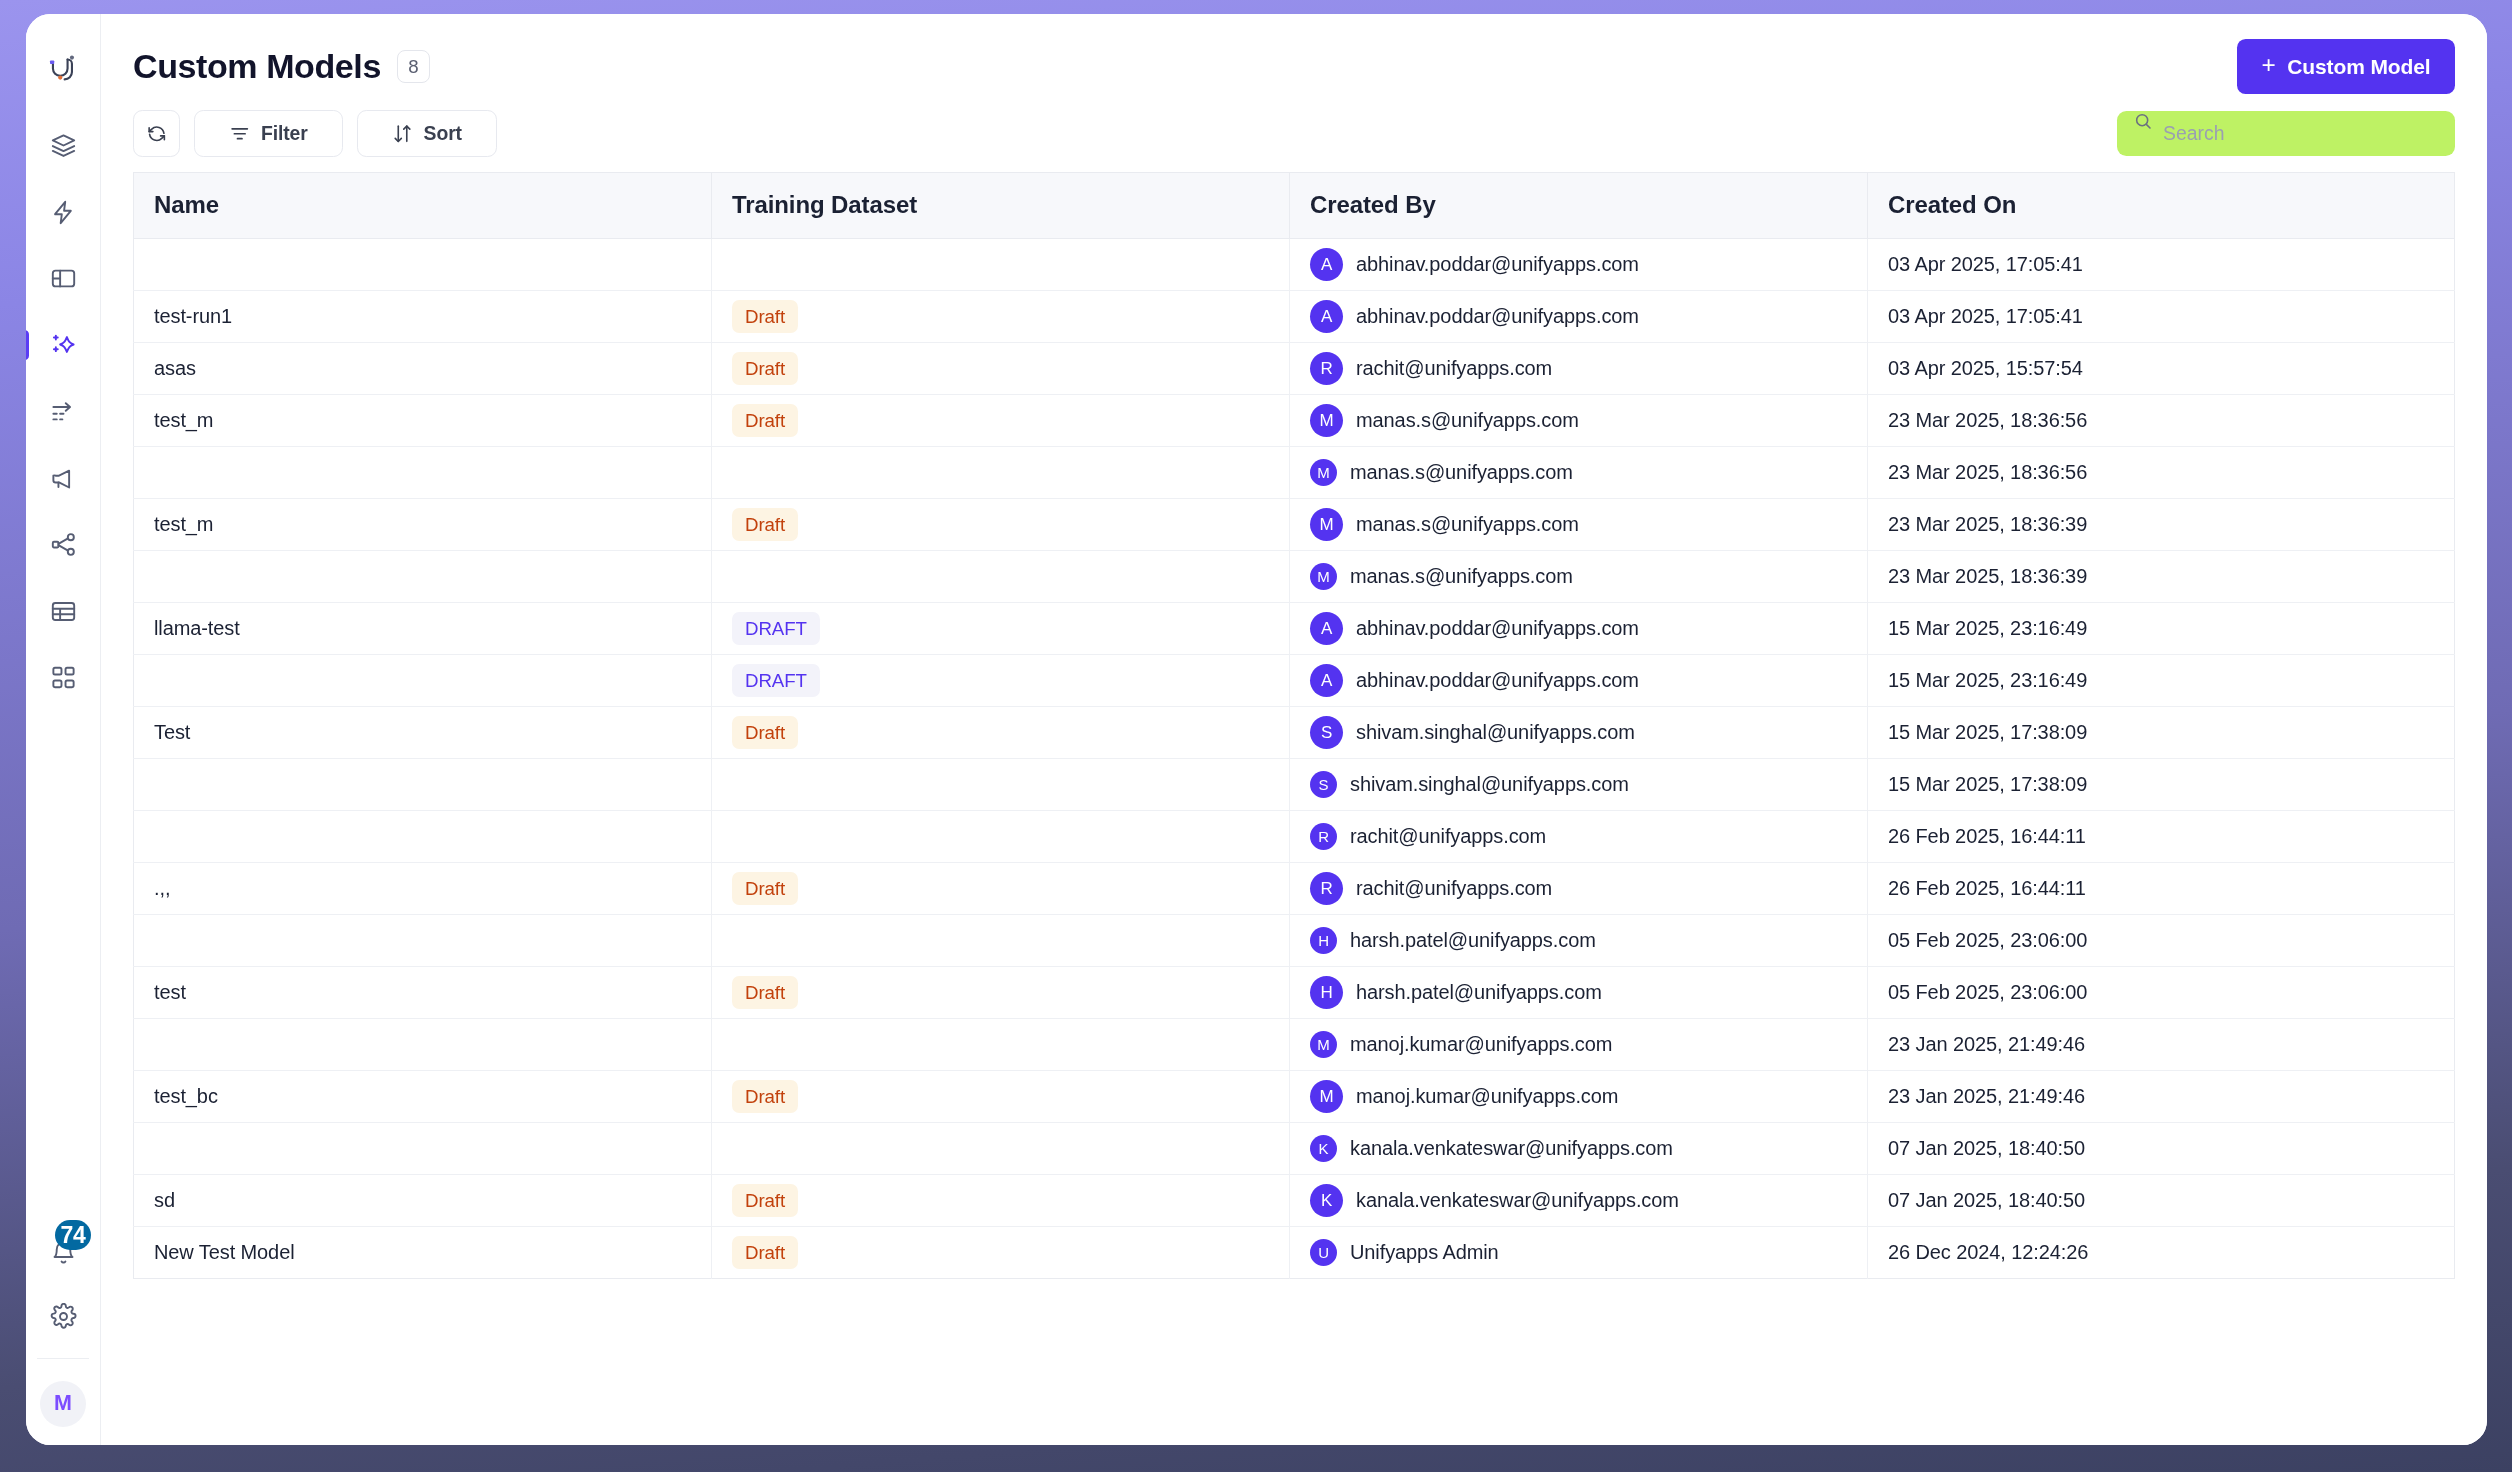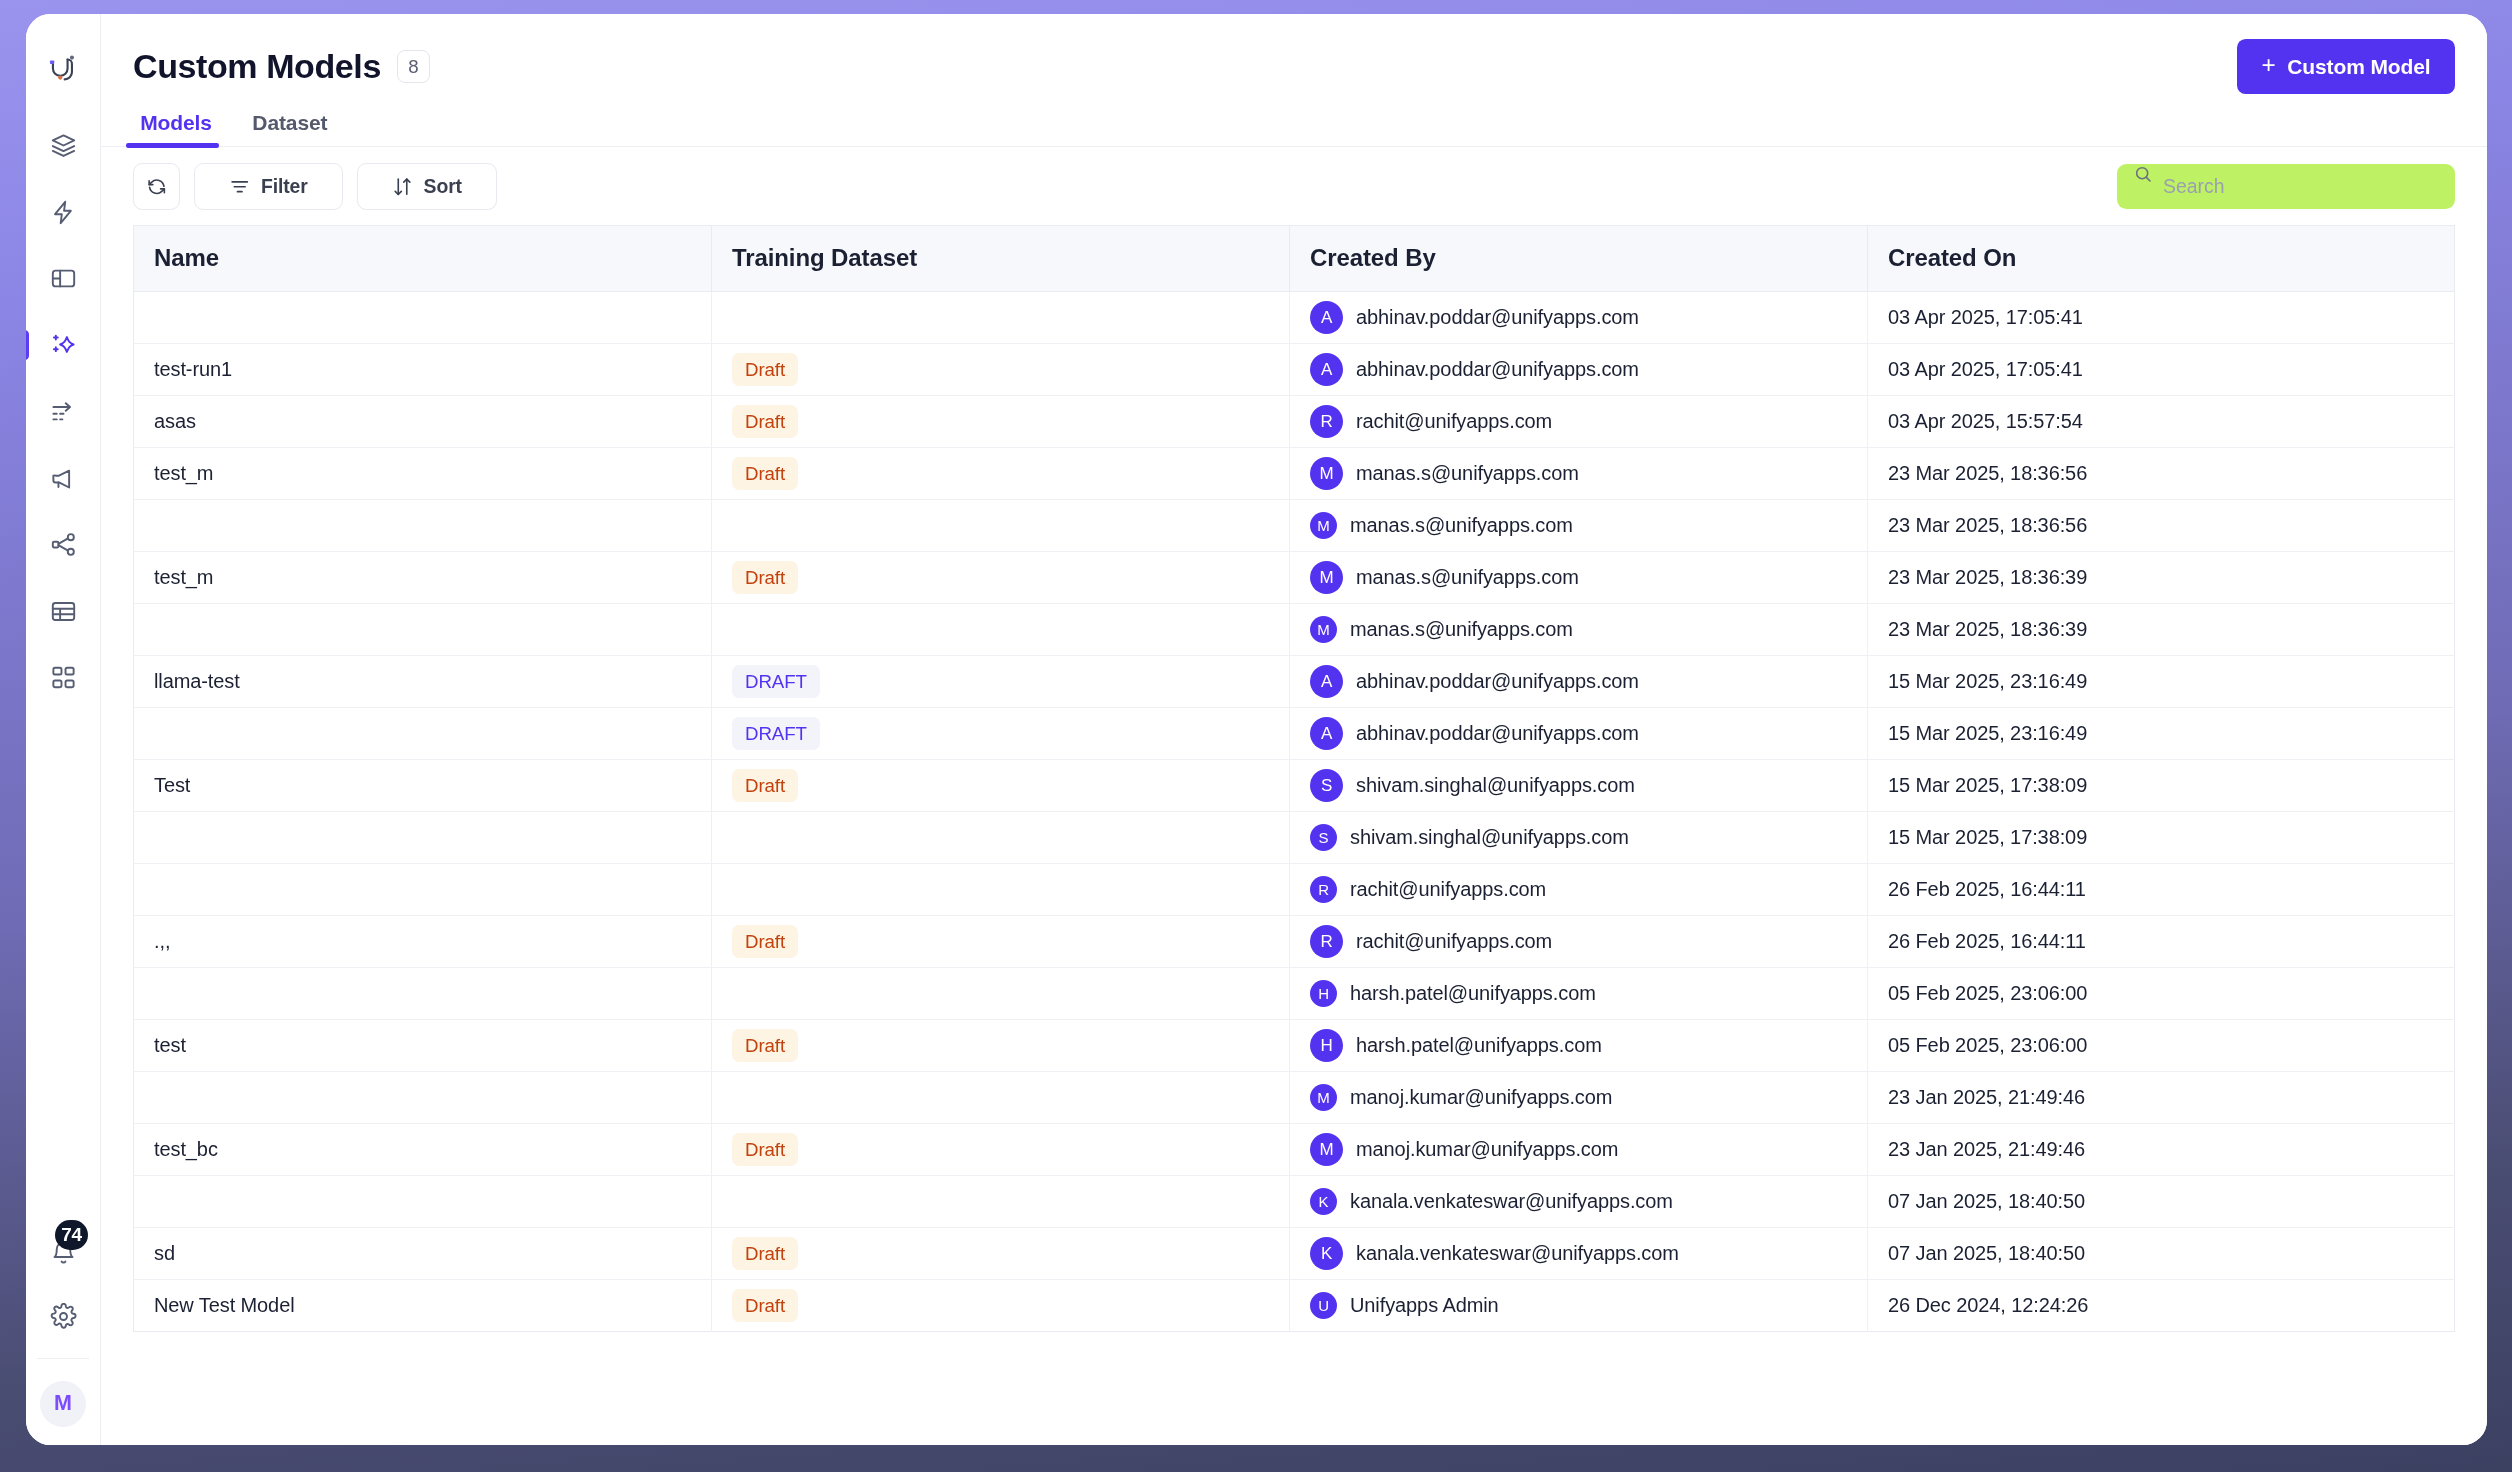--- a/index.html
+++ b/index.html
@@ -50,23 +50,23 @@
   .rail-bottom {
     position: absolute; bottom: 0; left: 0; right: 0;
     display: flex; flex-direction: column; align-items: center;
     padding-bottom: 18.7px;
   }
   .rail-bottom .rail-item { margin-bottom: 18.7px; }
   .bell-wrap { position: relative; }
   .badge-count {
     position: absolute; top: -10px; left: 14.4px;
     min-width: 33px; height: 30px; padding: 0 5.7px;
-    background: #0f172a; color: #fff;
+    background: #0369a1; color: #fff;
     border-radius: 15px;
-    font-size: 19px; font-weight: 600;
+    font-size: 23px; font-weight: 600;
     display: flex; align-items: center; justify-content: center;
     letter-spacing: -0.4px;
   }
   .rail-divider { width: 52px; height: 1.4px; background: #eceef2; margin-bottom: 21.5px; }
   .user-avatar {
     width: 46px; height: 46px; border-radius: 50%;
     background: #f1f2f7; color: #7c4dff;
     display: flex; align-items: center; justify-content: center;
     font-size: 21.5px; font-weight: 600; cursor: pointer;
   }
@@ -311,24 +311,20 @@
     <header id="page-header">
       <h1 id="page-title">Custom Models</h1>
       <span id="title-count">8</span>
       <div id="header-spacer"></div>
       <button id="custom-model-btn">
         <span class="plus">+</span>
         <span>Custom Model</span>
       </button>
     </header>
 
-    <div id="tabs-bar">
-      <div class="tab active">Models</div>
-      <div class="tab">Dataset</div>
-    </div>
 
     <div id="toolbar">
       <button class="tool-btn icon-only">
         <svg viewBox="0 0 24 24" fill="none" stroke="#3a4050" stroke-width="1.8" stroke-linecap="round" stroke-linejoin="round">
           <path d="M20 11.5a8 8 0 0 0-13.6-4.6L3.5 9.6"></path>
             <path d="M3.5 5.4v4.2h4.2"></path>
           <path d="M4 12.5a8 8 0 0 0 13.6 4.6l2.9-2.7"></path>
             <path d="M20.5 18.6v-4.2h-4.2"></path>
         </svg>
       </button>

